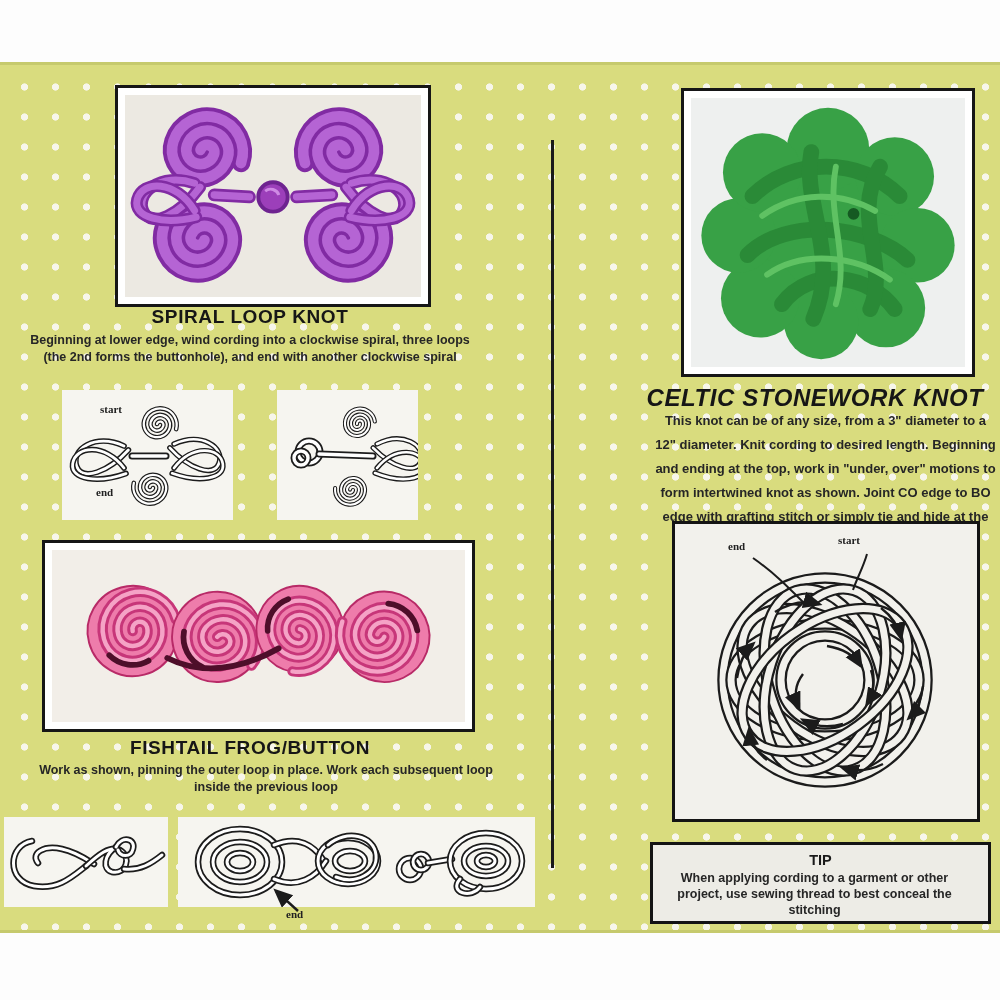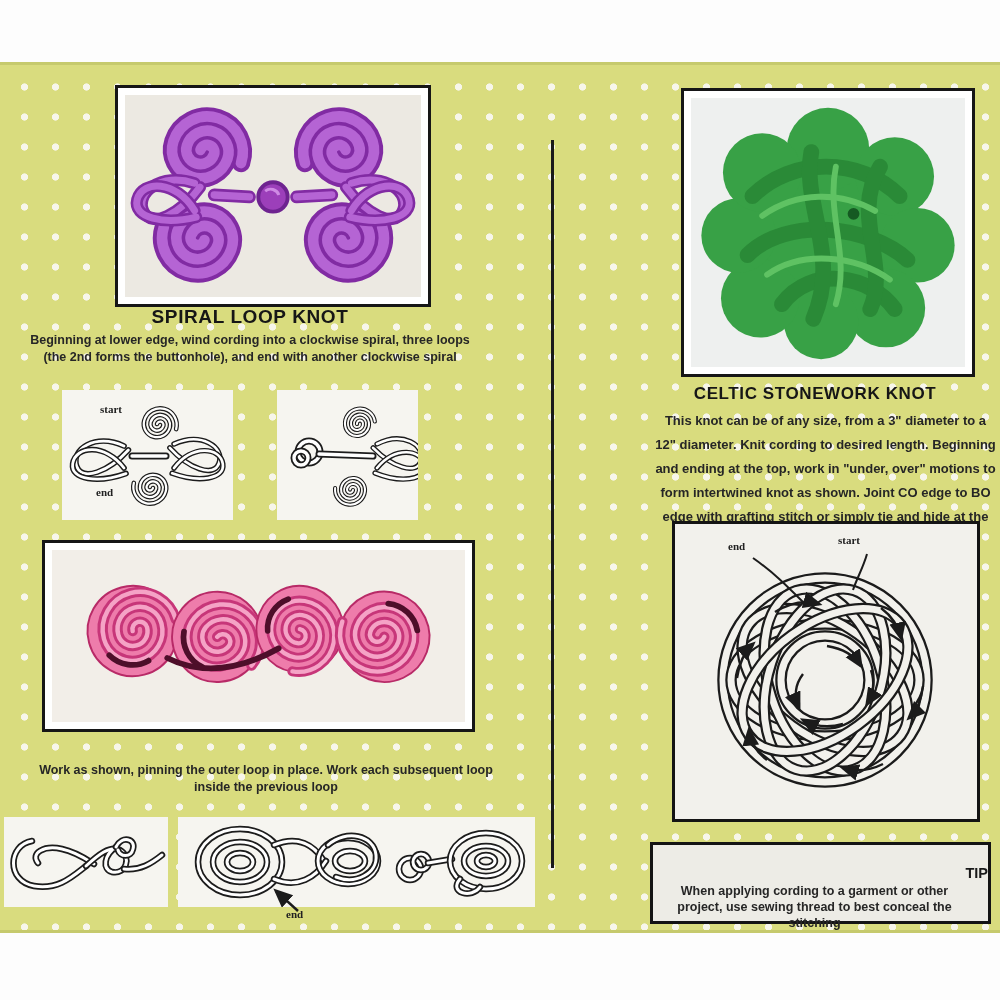--- a/index.html
+++ b/index.html
@@ -14,21 +14,21 @@
   .photo{width:100%;height:100%;background:#ece9e2;overflow:hidden;}
   .wpanel{position:absolute;background:#f6f5f0;}
   .title{position:absolute;font-weight:bold;font-size:19px;letter-spacing:0.6px;color:#161616;text-align:center;}
   .para{position:absolute;font-weight:bold;font-size:12.5px;line-height:16.5px;color:#262626;text-align:center;}
   .small-label{position:absolute;font-weight:bold;font-size:11px;color:#222;font-family:Liberation Serif, serif;}
   .divider{position:absolute;left:551px;top:140px;width:3px;height:728px;background:#1a1a1a;}
   .knotbox{position:absolute;left:672px;top:521px;width:308px;height:301px;background:#f2f1ec;
            border:3px solid #141414;box-sizing:border-box;}
   .tipbox{position:absolute;left:650px;top:842px;width:341px;height:82px;background:#edece6;
           border:3px solid #141414;box-sizing:border-box;text-align:center;}
-  .tip-title{font-weight:bold;font-size:14.5px;color:#1a1a1a;margin-top:20px;text-align:right;}
+  .tip-title{font-weight:bold;font-size:14.5px;color:#1a1a1a;margin-top:7px;}
   .tip-text{font-weight:bold;font-size:12.5px;line-height:16px;color:#262626;padding:2px 20px 0 8px;}
   
   .lk{stroke:#1c1c1c;stroke-width:7;fill:none;stroke-linecap:round;}
   .lw{stroke:#ffffff;stroke-width:3.4;fill:none;stroke-linecap:round;}
   .fk{stroke:#1c1c1c;stroke-width:6.5;fill:none;stroke-linecap:round;}
   .fw{stroke:#ffffff;stroke-width:3;fill:none;stroke-linecap:round;}
   .ck{stroke:#1b1b1b;stroke-width:11.5;fill:none;}
   .cw{stroke:#f2f1ec;stroke-width:7;fill:none;}
   .thin{stroke:#1b1b1b;stroke-width:2;fill:none;}
   .arr{stroke:#1b1b1b;stroke-width:2.4;fill:none;}
@@ -172,20 +172,21 @@
       <svg width="413" height="166" viewBox="0 0 430 168">
         <use href="#pkd" transform="translate(84,82) rotate(-15)"></use>
         <use href="#pkd" transform="translate(172,88) rotate(40)"></use>
         <use href="#pkd" transform="translate(258,80) rotate(100) scale(0.96)"></use>
         <use href="#pkd" transform="translate(346,88) rotate(200)"></use>
         <path d="M120 110 C 160 130 200 120 236 100" class="qd"></path>
       </svg>
     </div>
   </div>
 
+  <div class="title" style="left:20px;top:737px;width:460px;">FISHTAIL FROG/BUTTON</div>
 
   <div class="para" style="left:32px;top:762px;width:468px;">Work as shown, pinning the outer loop in place.  Work each subsequent loop inside the previous loop</div>
 
   <div class="wpanel" style="left:4px;top:817px;width:164px;height:90px;">
     <svg width="164" height="90" viewBox="0 0 164 90">
       <path d="M28 24 C 4 28 2 64 30 69 C 54 73 68 60 82 49" class="fk"></path>
       <path d="M28 24 C 4 28 2 64 30 69 C 54 73 68 60 82 49" class="fw"></path>
       <path d="M34 46 C 26 36 40 28 58 32 C 72 35 82 42 90 47" class="fk"></path>
       <path d="M34 46 C 26 36 40 28 58 32 C 72 35 82 42 90 47" class="fw"></path>
       <path d="M82 49 C 94 38 106 28 116 33 C 128 40 122 58 108 55 C 98 52 100 38 112 30" class="fk"></path>
@@ -257,21 +258,21 @@
         <path d="M120 55 C 110 110 150 160 122 225" class="g1"></path>
         <path d="M190 70 C 160 120 200 170 180 215" class="g1"></path>
         <path d="M70 120 C 105 95 150 95 185 115" class="g2"></path>
         <path d="M75 180 C 110 155 165 160 200 185" class="g2"></path>
         <path d="M145 70 C 135 120 160 160 145 210" class="g2"></path>
         <circle cx="163" cy="118" r="6" fill="#155a22"></circle>
       </svg>
     </div>
   </div>
 
-  <div class="title" style="left:640px;top:384px;width:350px;font-size:17px;">CELTIC STONEWORK KNOT</div>
+  <div class="title" style="left:640px;top:384px;width:350px;font-size:24px;font-style:italic;">CELTIC STONEWORK KNOT</div>
 
   <div class="para" style="left:653px;top:409px;width:345px;font-size:13px;line-height:24px;">This knot can be of any size, from a 3" diameter to a 12" diameter.  Knit cording to desired length. Beginning and ending at the top, work in "under, over" motions to form intertwined knot as shown. Joint CO edge to BO edge with grafting stitch or simply tie and hide at the back</div>
 
   <div class="knotbox">
     <svg width="302" height="295" viewBox="0 0 302 295">
       <circle cx="150" cy="156" r="102" class="ck"></circle>
         <circle cx="150" cy="156" r="102" class="cw"></circle>
       <g transform="rotate(0 150 156)">
           <ellipse cx="150" cy="156" rx="94" ry="56" class="ck"></ellipse>
           <ellipse cx="150" cy="156" rx="94" ry="56" class="cw"></ellipse>

